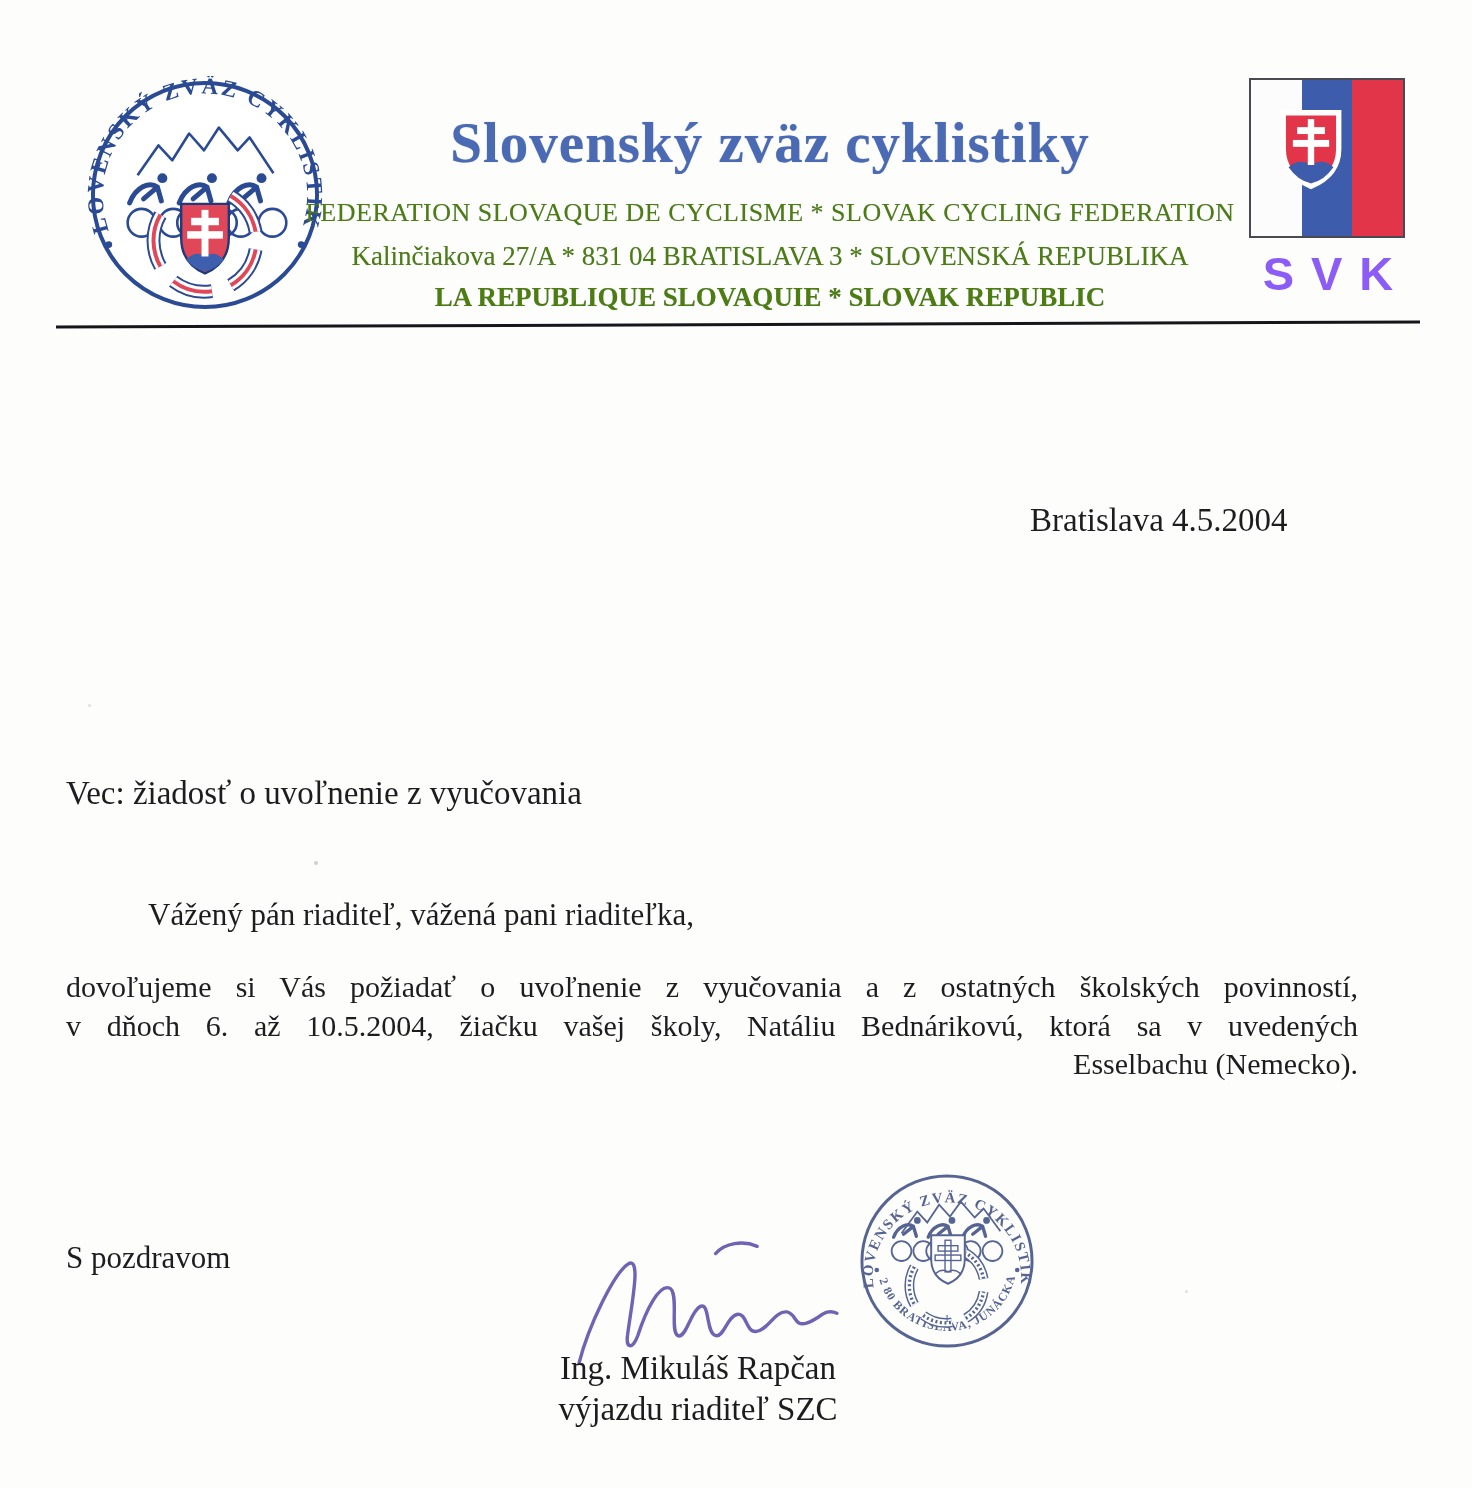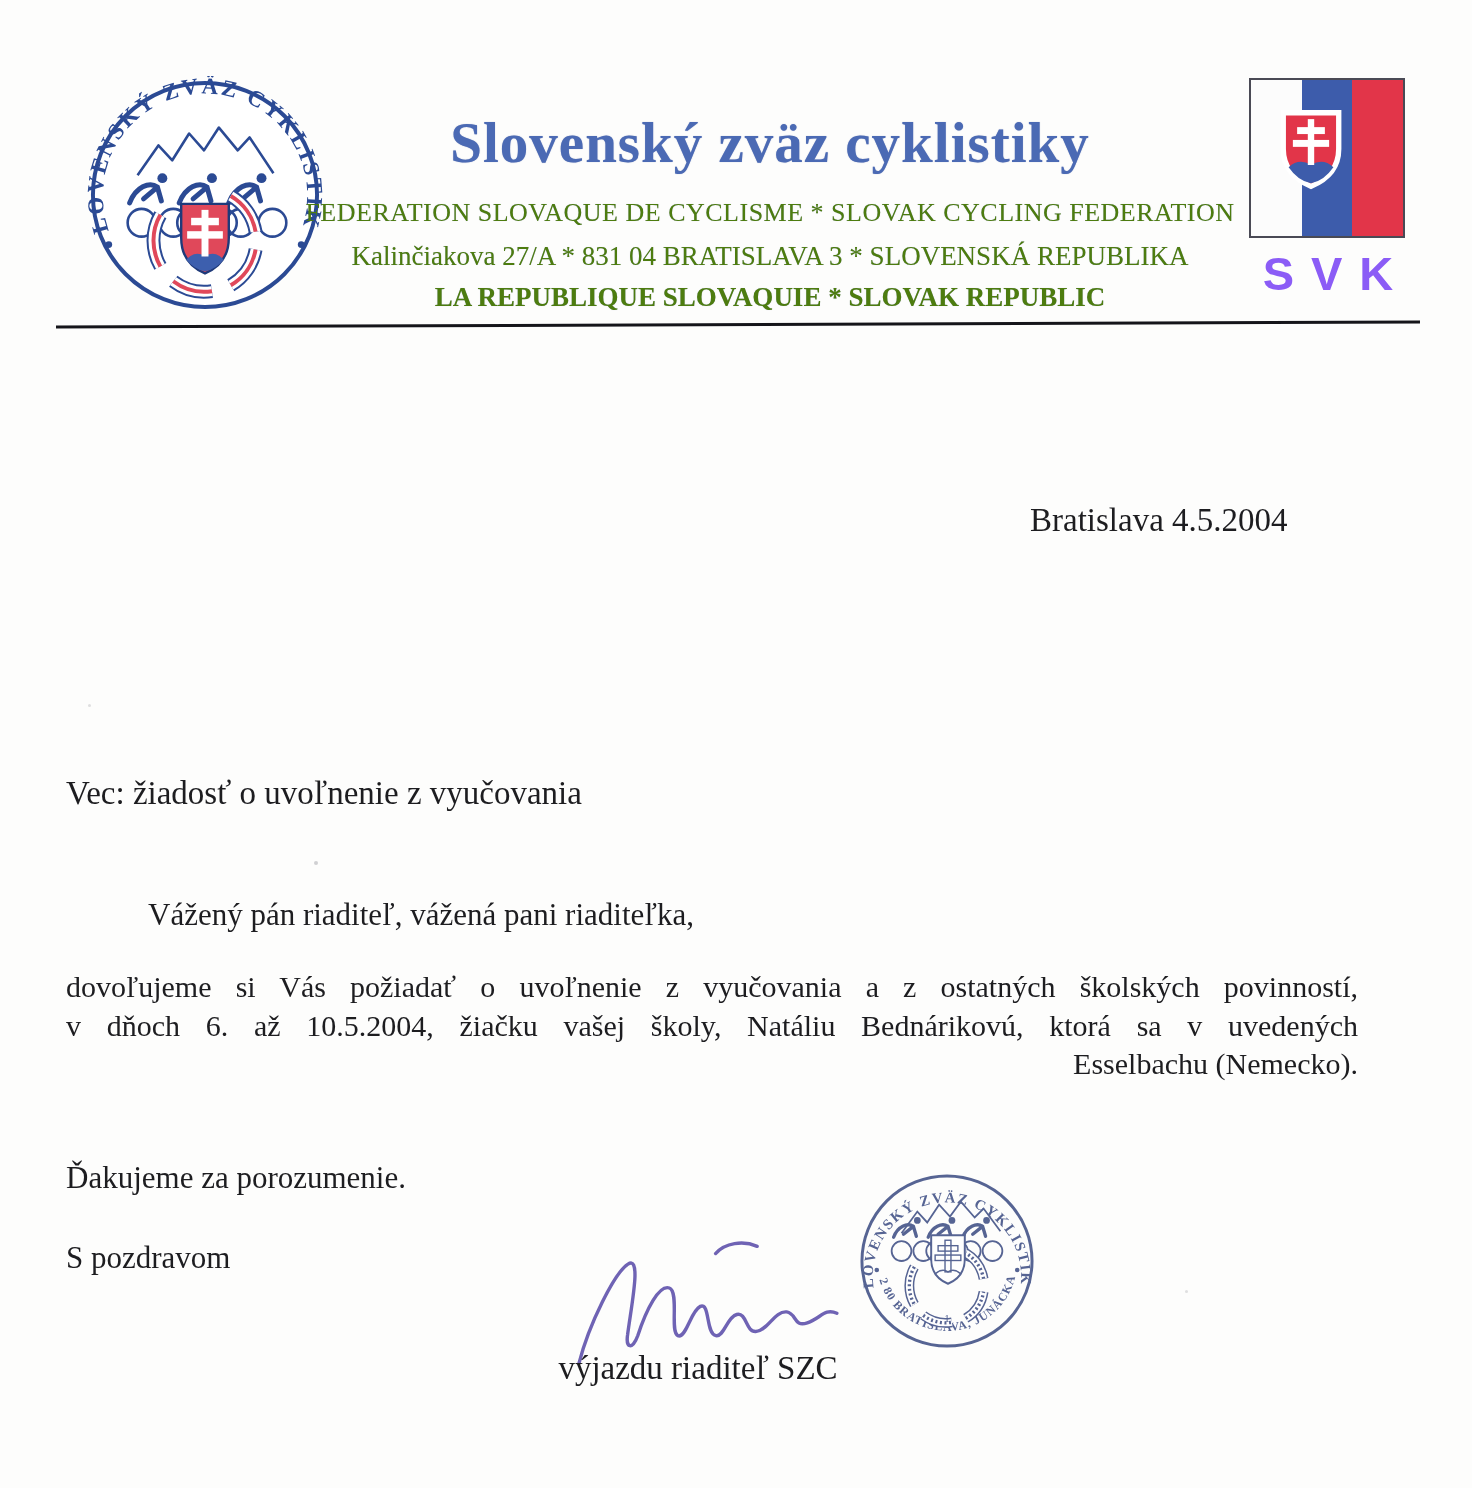--- a/index.html
+++ b/index.html
@@ -160,21 +160,20 @@
   <div class="abs salutation">Vážený pán riaditeľ, vážená pani riaditeľka,</div>
 
   <div class="abs subject">Vec: žiadosť o uvoľnenie z vyučovania</div>
 
   <div class="abs para">
     <div class="jline">dovoľujeme si Vás požiadať o uvoľnenie z vyučovania a z ostatných školských povinností,</div>
     <div class="jline">v dňoch 6. až 10.5.2004, žiačku vašej školy, Natáliu Bednárikovú, ktorá sa v uvedených</div>
     <div class="lline">Esselbachu (Nemecko).</div>
   </div>
 
-  <div class="abs thanks">Ďakujeme za porozumenie.</div>
 
   <div class="abs closing">S pozdravom</div>
 
   <svg class="abs signature" viewBox="0 0 280 125">
     <g fill="none" stroke="#6f63b4" stroke-width="3.4" stroke-linecap="round" stroke-linejoin="round">
       <path d="M 150 16 C 160 6 178 4 192 11"></path>
       <path d="M 8 118 C 20 80 48 30 62 22 C 76 14 64 60 58 92 C 55 106 62 108 68 94
                C 78 68 92 44 102 48 C 112 52 100 92 108 96 C 116 100 122 72 132 68
                C 142 64 136 96 146 98 C 154 100 158 80 168 78 C 178 76 176 96 186 96
                C 198 96 206 76 218 78 C 228 80 224 94 238 90 C 252 86 256 76 268 82"></path>
@@ -248,20 +247,21 @@
         <rect x="88" y="69" width="6" height="32"></rect>
         <rect x="81" y="74.5" width="20" height="5.5"></rect>
         <rect x="78" y="84" width="26" height="5.5"></rect>
         <path d="M 78 103 Q 85 97 91 101 Q 97 97 104 103"></path>
       </g>
     </g>
     <text x="90" y="152" font-family="'Liberation Serif','DejaVu Serif',serif" font-size="11" fill="#3f4f85" text-anchor="middle">1</text>
   </svg>
 
   <div class="abs signer">
+    <div>Ing. Mikuláš Rapčan</div>
     <div>výjazdu riaditeľ SZC</div>
   </div>
 
   <div class="abs speck" style="left:314px;top:861px;width:4px;height:4px;opacity:.45"></div>
   <div class="abs speck" style="left:88px;top:704px;width:3px;height:3px;opacity:.3"></div>
   <div class="abs speck" style="left:1185px;top:1290px;width:3px;height:3px;opacity:.3"></div>
 
 </div>
 
 </body></html>

